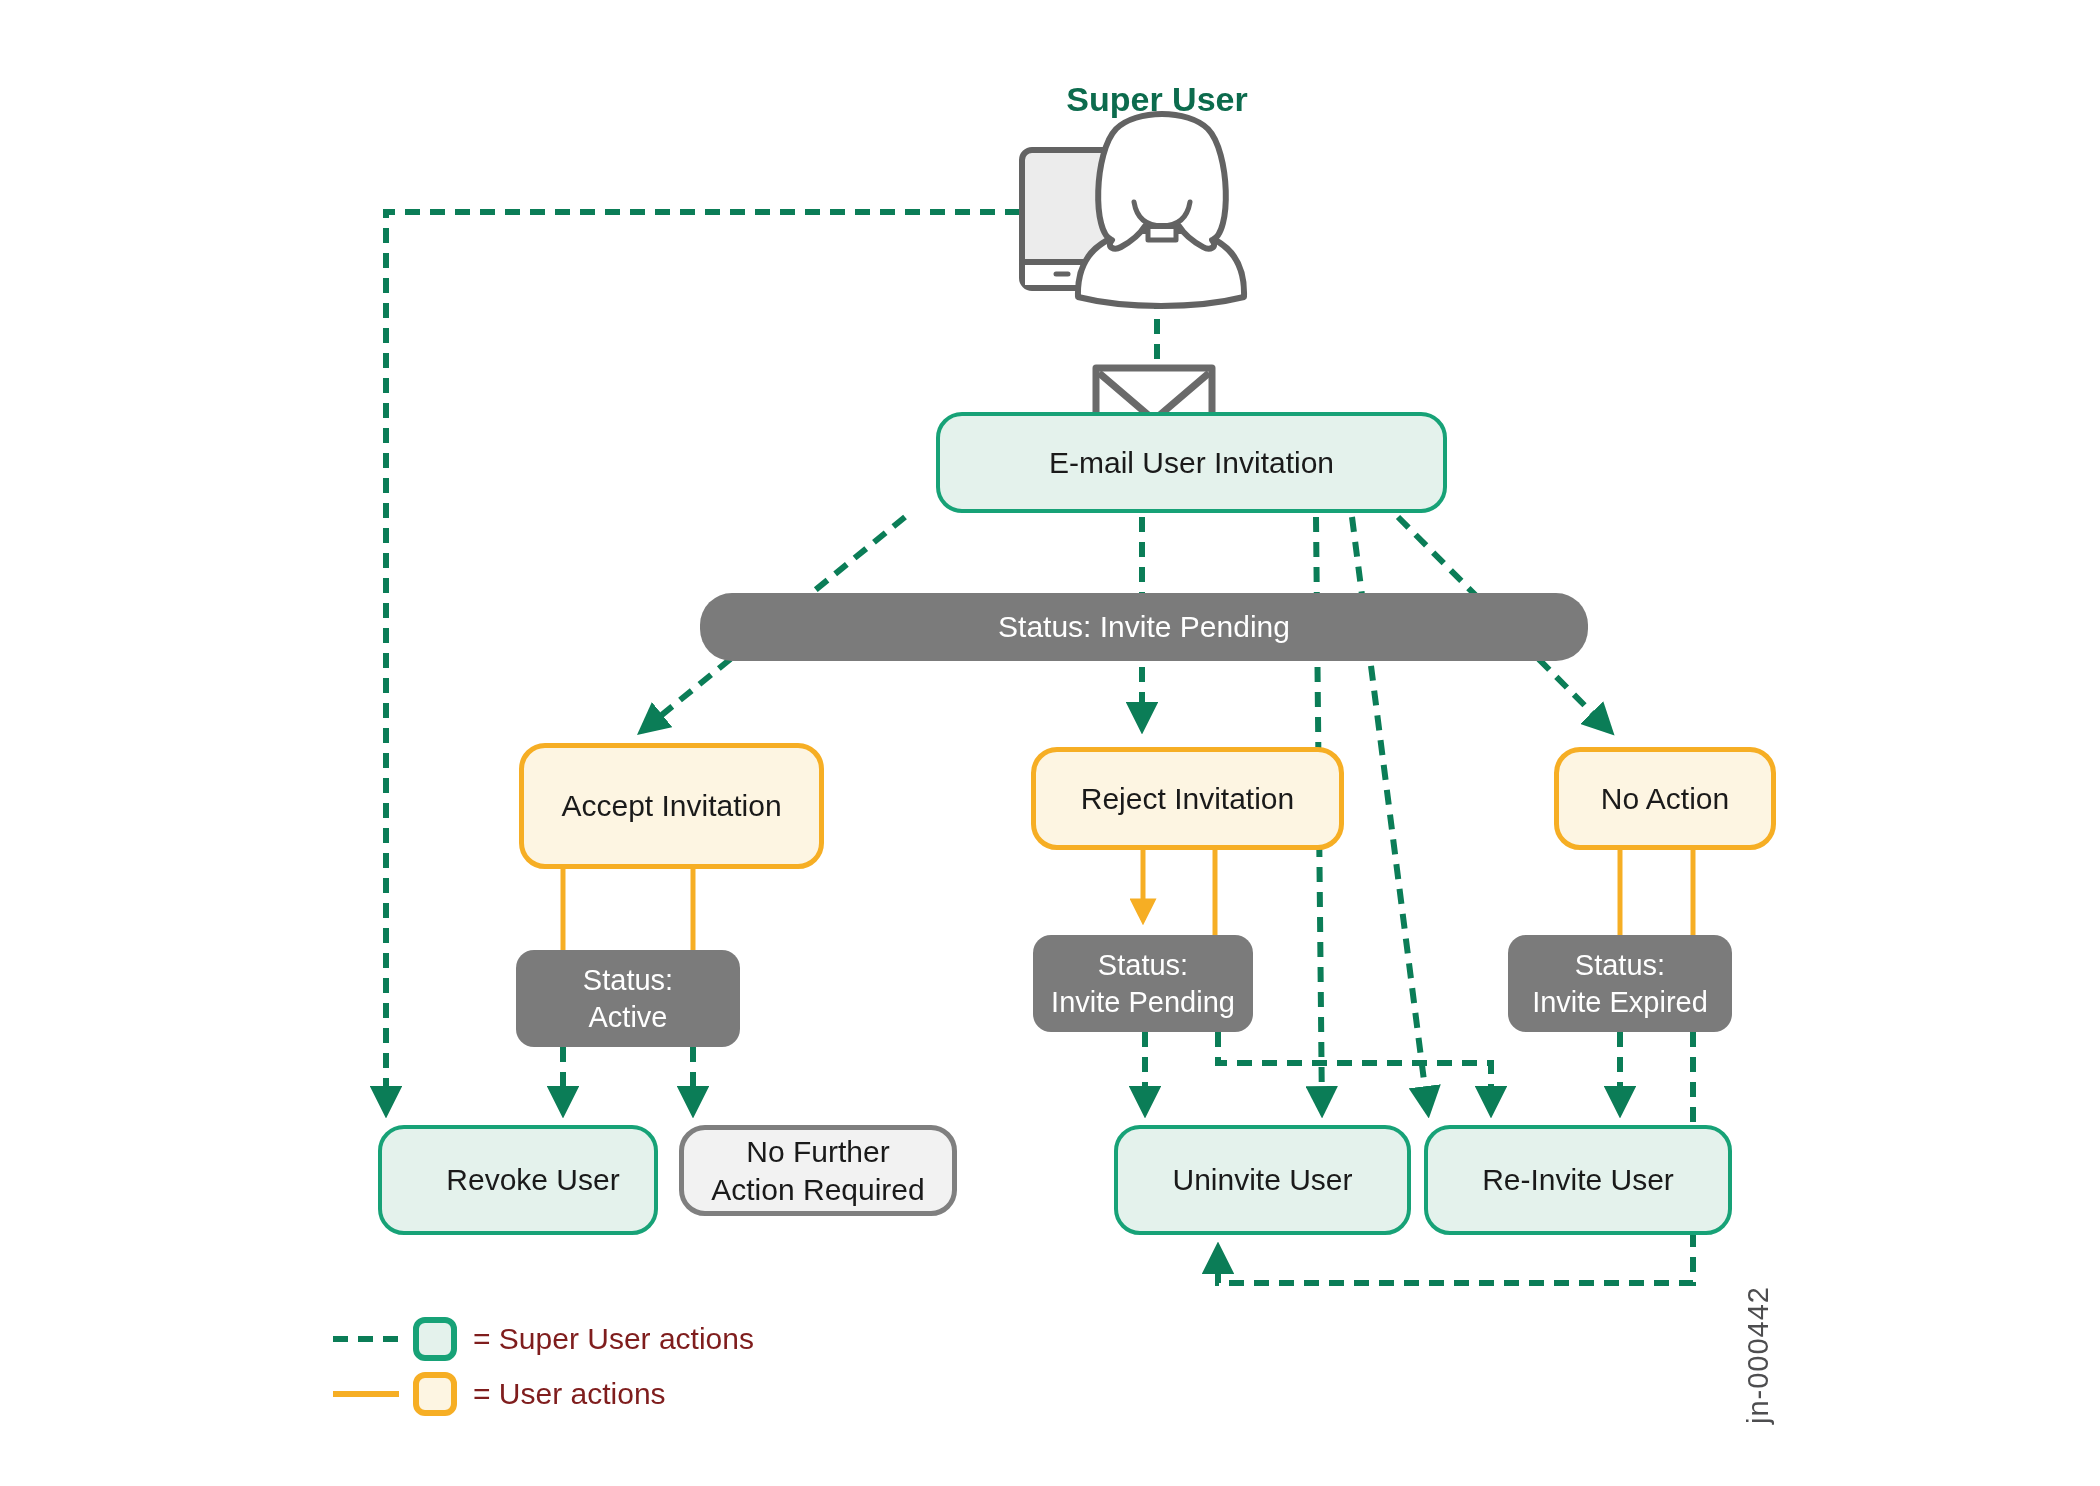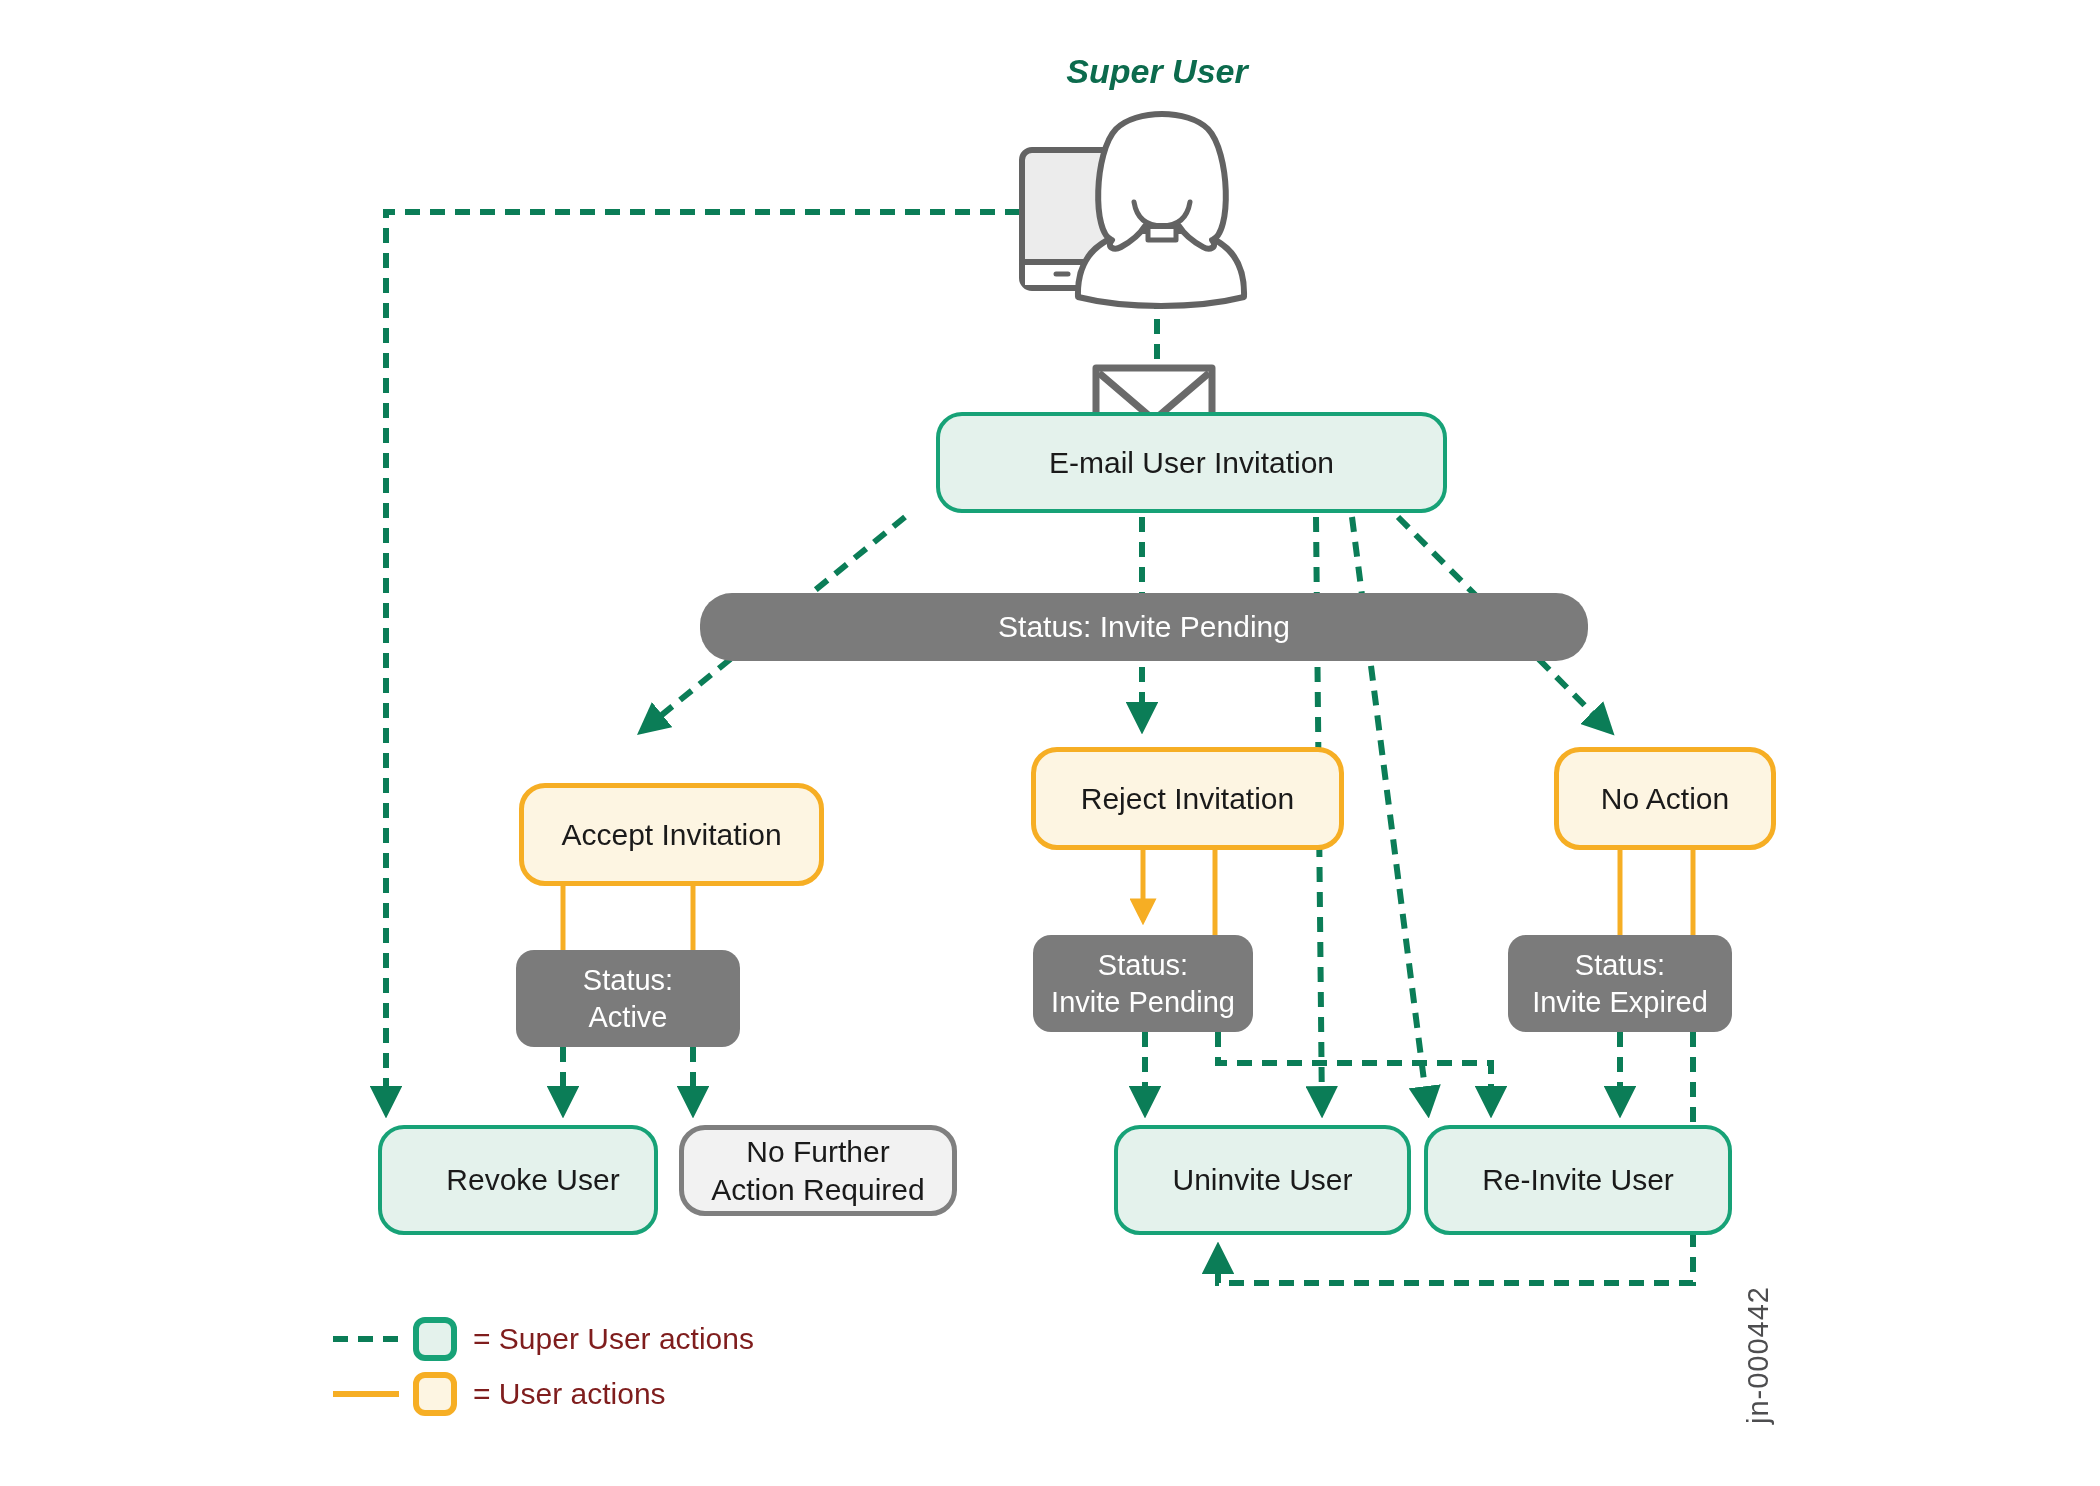--- a/index.html
+++ b/index.html
@@ -87,27 +87,27 @@
       <path d="M1112,240 C1092,234 1094,152 1116,129 C1136,109 1188,109 1208,129 C1230,152 1232,234 1212,240 C1218,247 1210,251 1203,247 C1192,241 1184,234 1179,226 L1145,226 C1140,234 1132,241 1121,247 C1114,251 1106,247 1112,240 z" fill="#ffffff"></path>
       <path d="M1134,202 Q1138,226 1162,226 Q1186,226 1190,202" fill="none" stroke-width="5"></path>
     </g>
 
     <g stroke="#6a6a6a" stroke-width="7" stroke-linejoin="round">
       <rect x="1096" y="368" width="116" height="80" fill="#ffffff"></rect>
       <path d="M1099,373 L1154,420 L1209,373" fill="none"></path>
     </g>
   </svg>
 
-  <div class="title" style="left:1007px;top:52px;width:300px;font-style:italic;">Super User</div>
+  <div class="title" style="left:1007px;top:80px;width:300px;">Super User</div>
 
   <div class="node big green" style="left:892px;top:412px;width:511px;height:101px;">E-mail User Invitation</div>
 
   <div class="node bar" style="left:700px;top:593px;width:888px;height:68px;">Status: Invite Pending</div>
 
-  <div class="node big yellow" style="left:475px;top:783px;width:305px;height:103px;">Accept Invitation</div>
+  <div class="node big yellow" style="left:475px;top:743px;width:305px;height:126px;">Accept Invitation</div>
   <div class="node big yellow" style="left:987px;top:747px;width:313px;height:103px;">Reject Invitation</div>
   <div class="node big yellow" style="left:1510px;top:747px;width:222px;height:103px;">No Action</div>
 
   <div class="node grayfill" style="left:516px;top:950px;width:224px;height:97px;">Status:
 Active</div>
   <div class="node grayfill" style="left:1033px;top:935px;width:220px;height:97px;">Status:
 Invite Pending</div>
   <div class="node grayfill" style="left:1508px;top:935px;width:224px;height:97px;">Status:
 Invite Expired</div>
 

